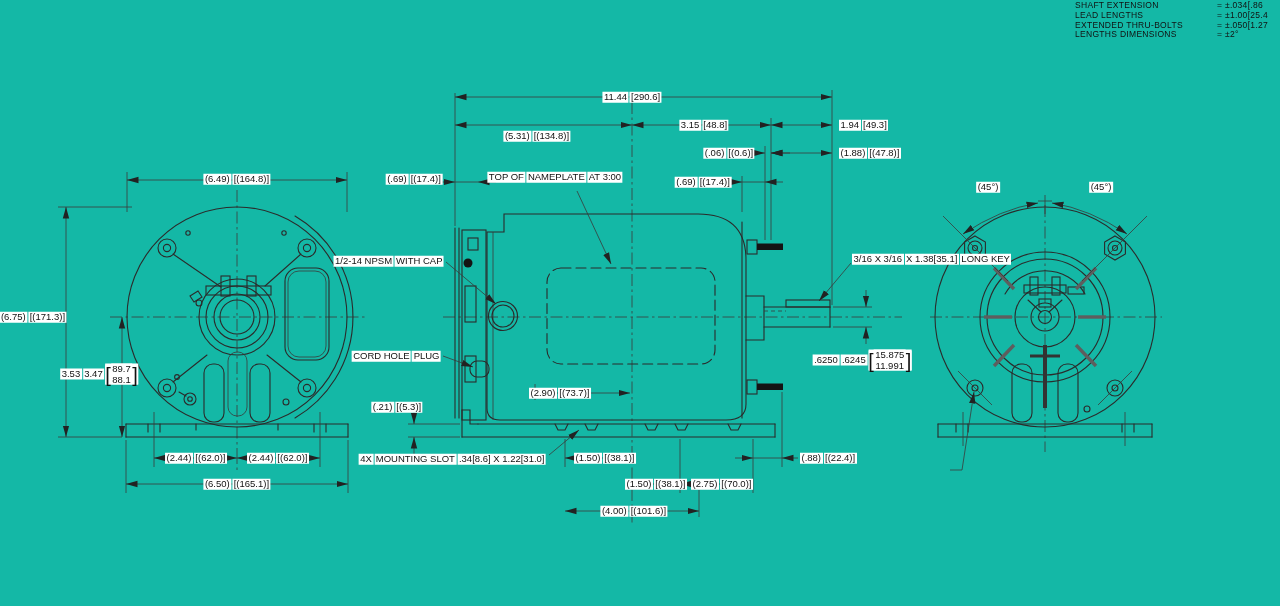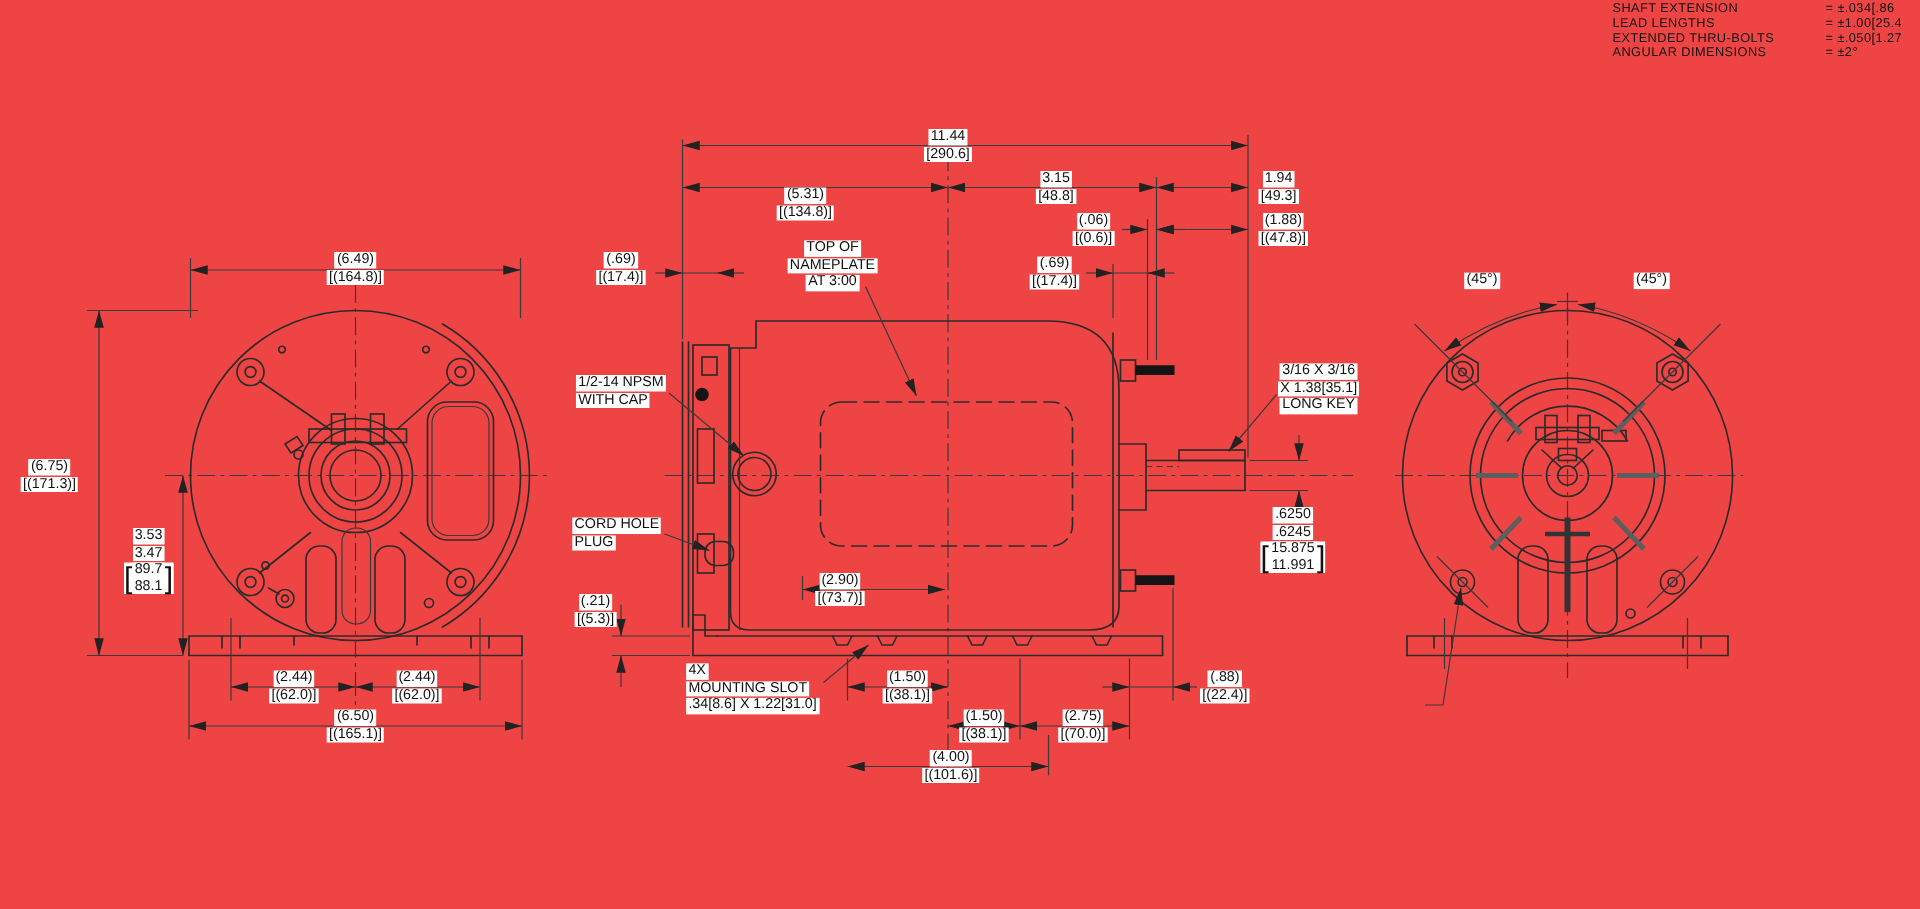--- a/index.html
+++ b/index.html
@@ -1,27 +1,27 @@
 <!DOCTYPE html>
 <html><head>
 <meta charset="utf-8">
 <style>
   html,body{margin:0;padding:0;background:#fff;}
-  #canvas{position:relative;width:1280px;height:606px;background:#ef4444;overflow:hidden;
+  #canvas{position:relative;width:1280px;height:606px;background:#14b8a6;overflow:hidden;
           font-family:"Liberation Sans",sans-serif;color:#111;}
   svg{position:absolute;left:0;top:0;}
   .g{stroke:#2b2b2b;stroke-width:1.1;fill:none;stroke-linecap:round;}
   .thin{stroke:#3a3a3a;stroke-width:.8;fill:none;}
   .cl{stroke:#3a3a3a;stroke-width:.8;fill:none;stroke-dasharray:12 3.5 2.5 3.5;}
   .dsh{stroke-dasharray:10 5;}
   .hid{stroke-dasharray:4 3;}
   .rib{stroke:#5e5e5e;stroke-width:3.4;}
   .blk{fill:#141414;stroke:none;}
   .dark{stroke:#333;fill:none;}
-  .lbl{position:absolute;display:flex;flex-direction:column;gap:1px;align-items:center;
+  .lbl{position:absolute;display:flex;flex-direction:row;gap:1px;align-items:center;
        transform:translate(-50%,-50%);text-align:center;white-space:nowrap;
        font-size:9.5px;line-height:10.5px;color:#111;}
   .lbl span{background:#fff;padding:0 1.5px;display:block;}
   .lbl.left{transform:translate(0,-50%);align-items:center;text-align:left;}
   .lbl.right{transform:translate(-100%,-50%);align-items:flex-start;text-align:right;}
   .brkt{display:flex;align-items:center;background:#fff;}
   .brkt .br{font-size:20px;line-height:20px;padding:0;font-weight:400;}
   .brkt .col{display:flex;flex-direction:column;}
   .tol{position:absolute;left:1075px;top:1px;font-size:8.5px;line-height:9.8px;
        letter-spacing:.3px;color:#111;white-space:nowrap;}
@@ -280,21 +280,21 @@
   </div>
   <div class="row">
     <span class="tl">LEAD LENGTHS</span>
     <span>= ±1.00[25.4</span>
   </div>
   <div class="row">
     <span class="tl">EXTENDED THRU-BOLTS</span>
     <span>= ±.050[1.27</span>
   </div>
   <div class="row">
-    <span class="tl">ANGULAR DIMENSIONS</span>
+    <span class="tl">LENGTHS DIMENSIONS</span>
     <span>= ±2°</span>
   </div>
 </div>
 
 <div class="lbl" style="left:632px;top:97px">
   <span>11.44</span>
   <span>[290.6]</span>
 </div>
 <div class="lbl" style="left:537px;top:136px">
   <span>(5.31)</span>

